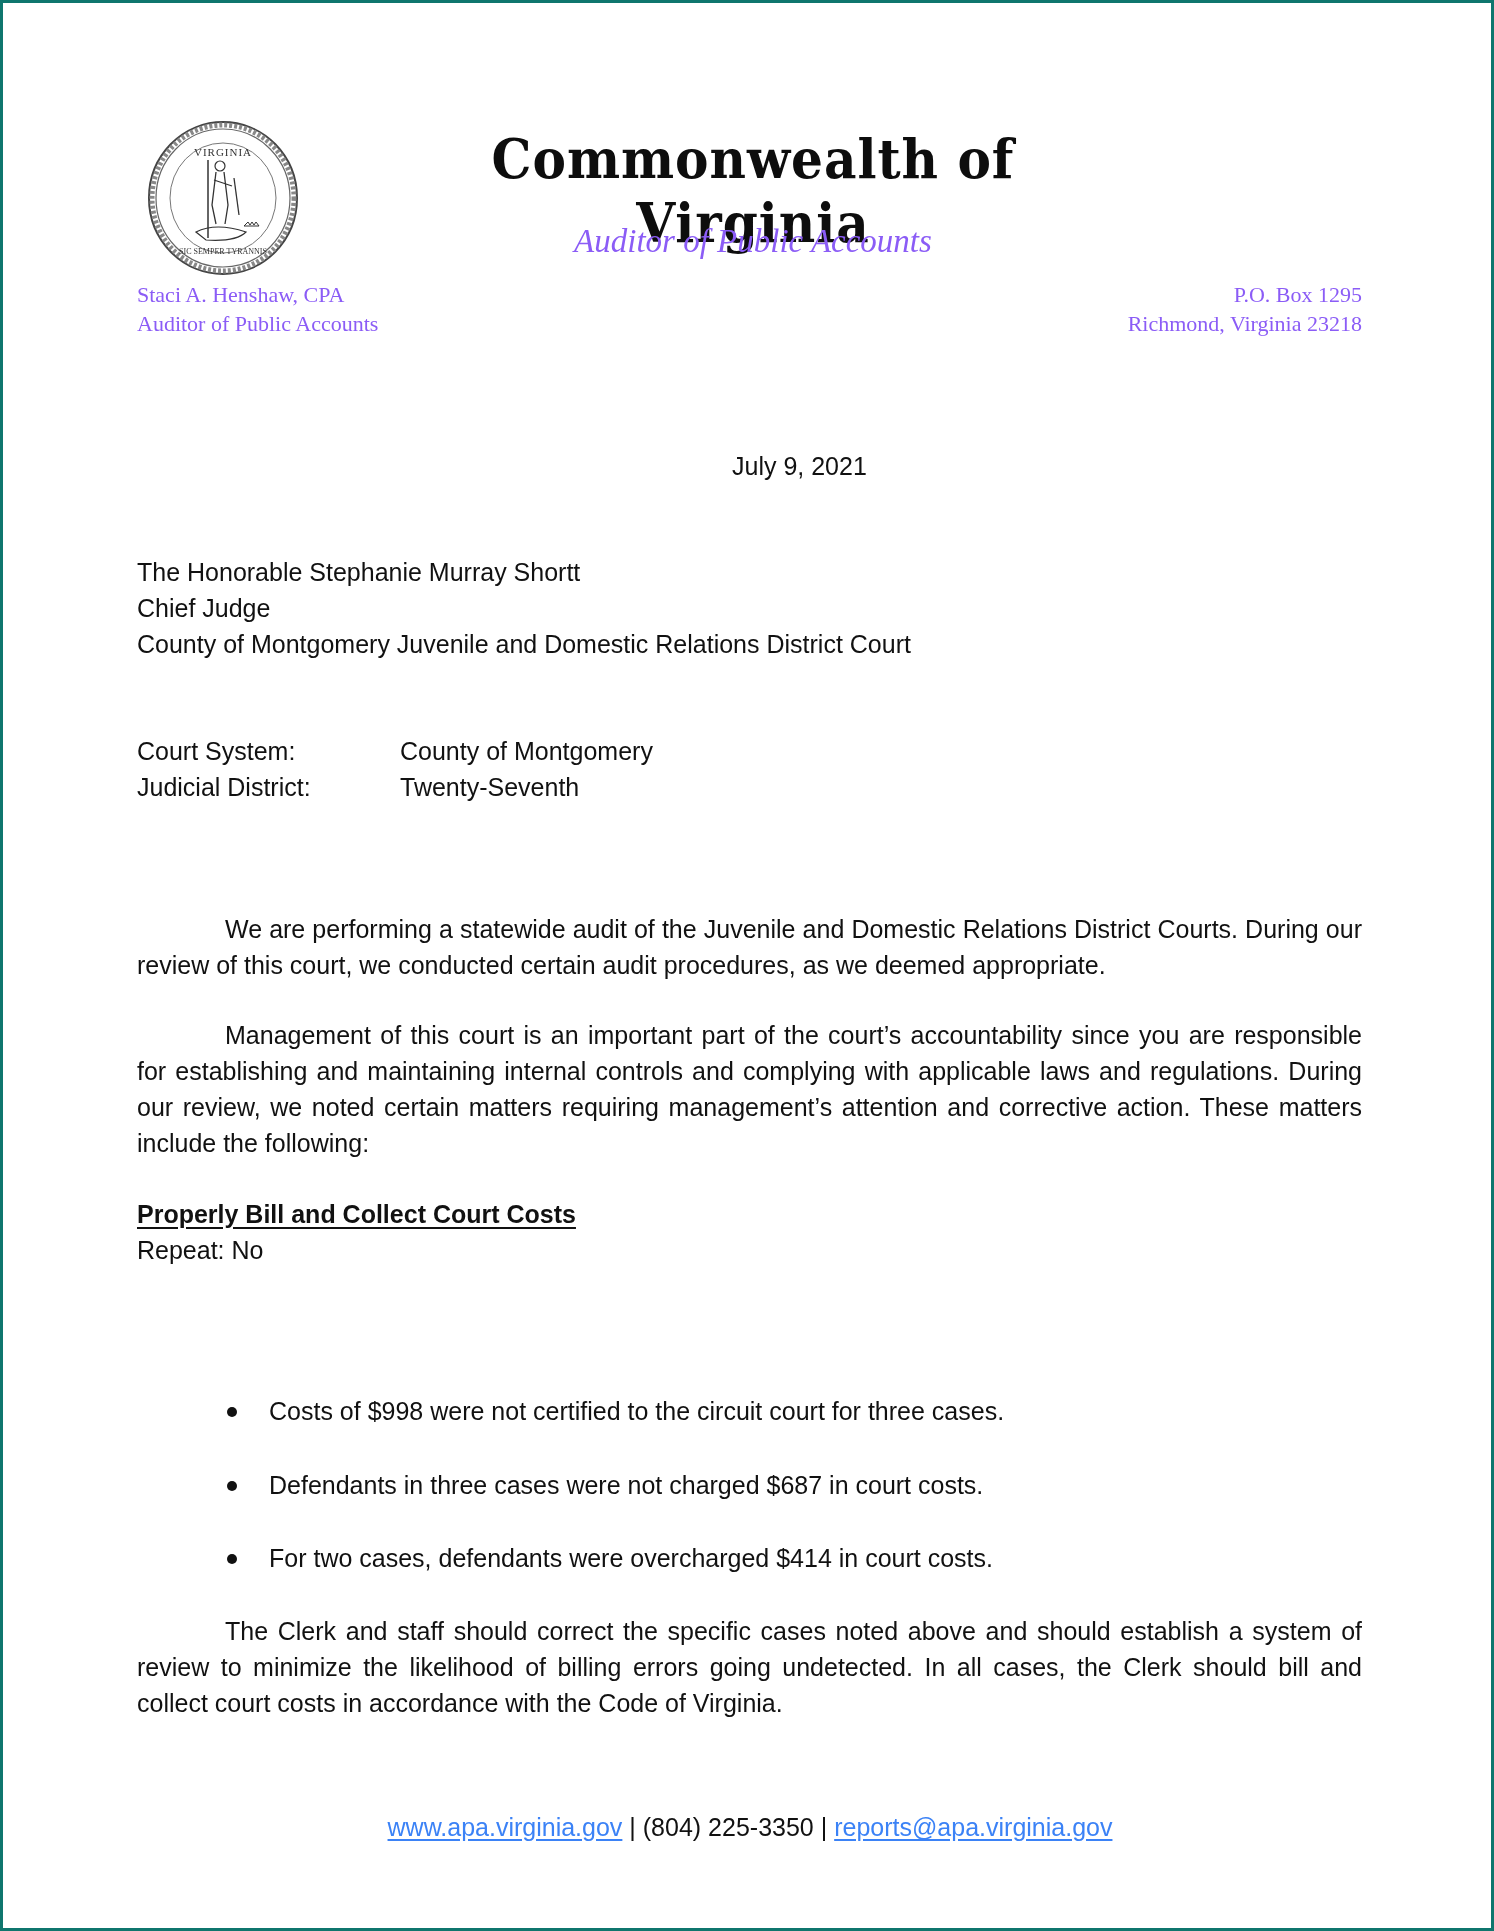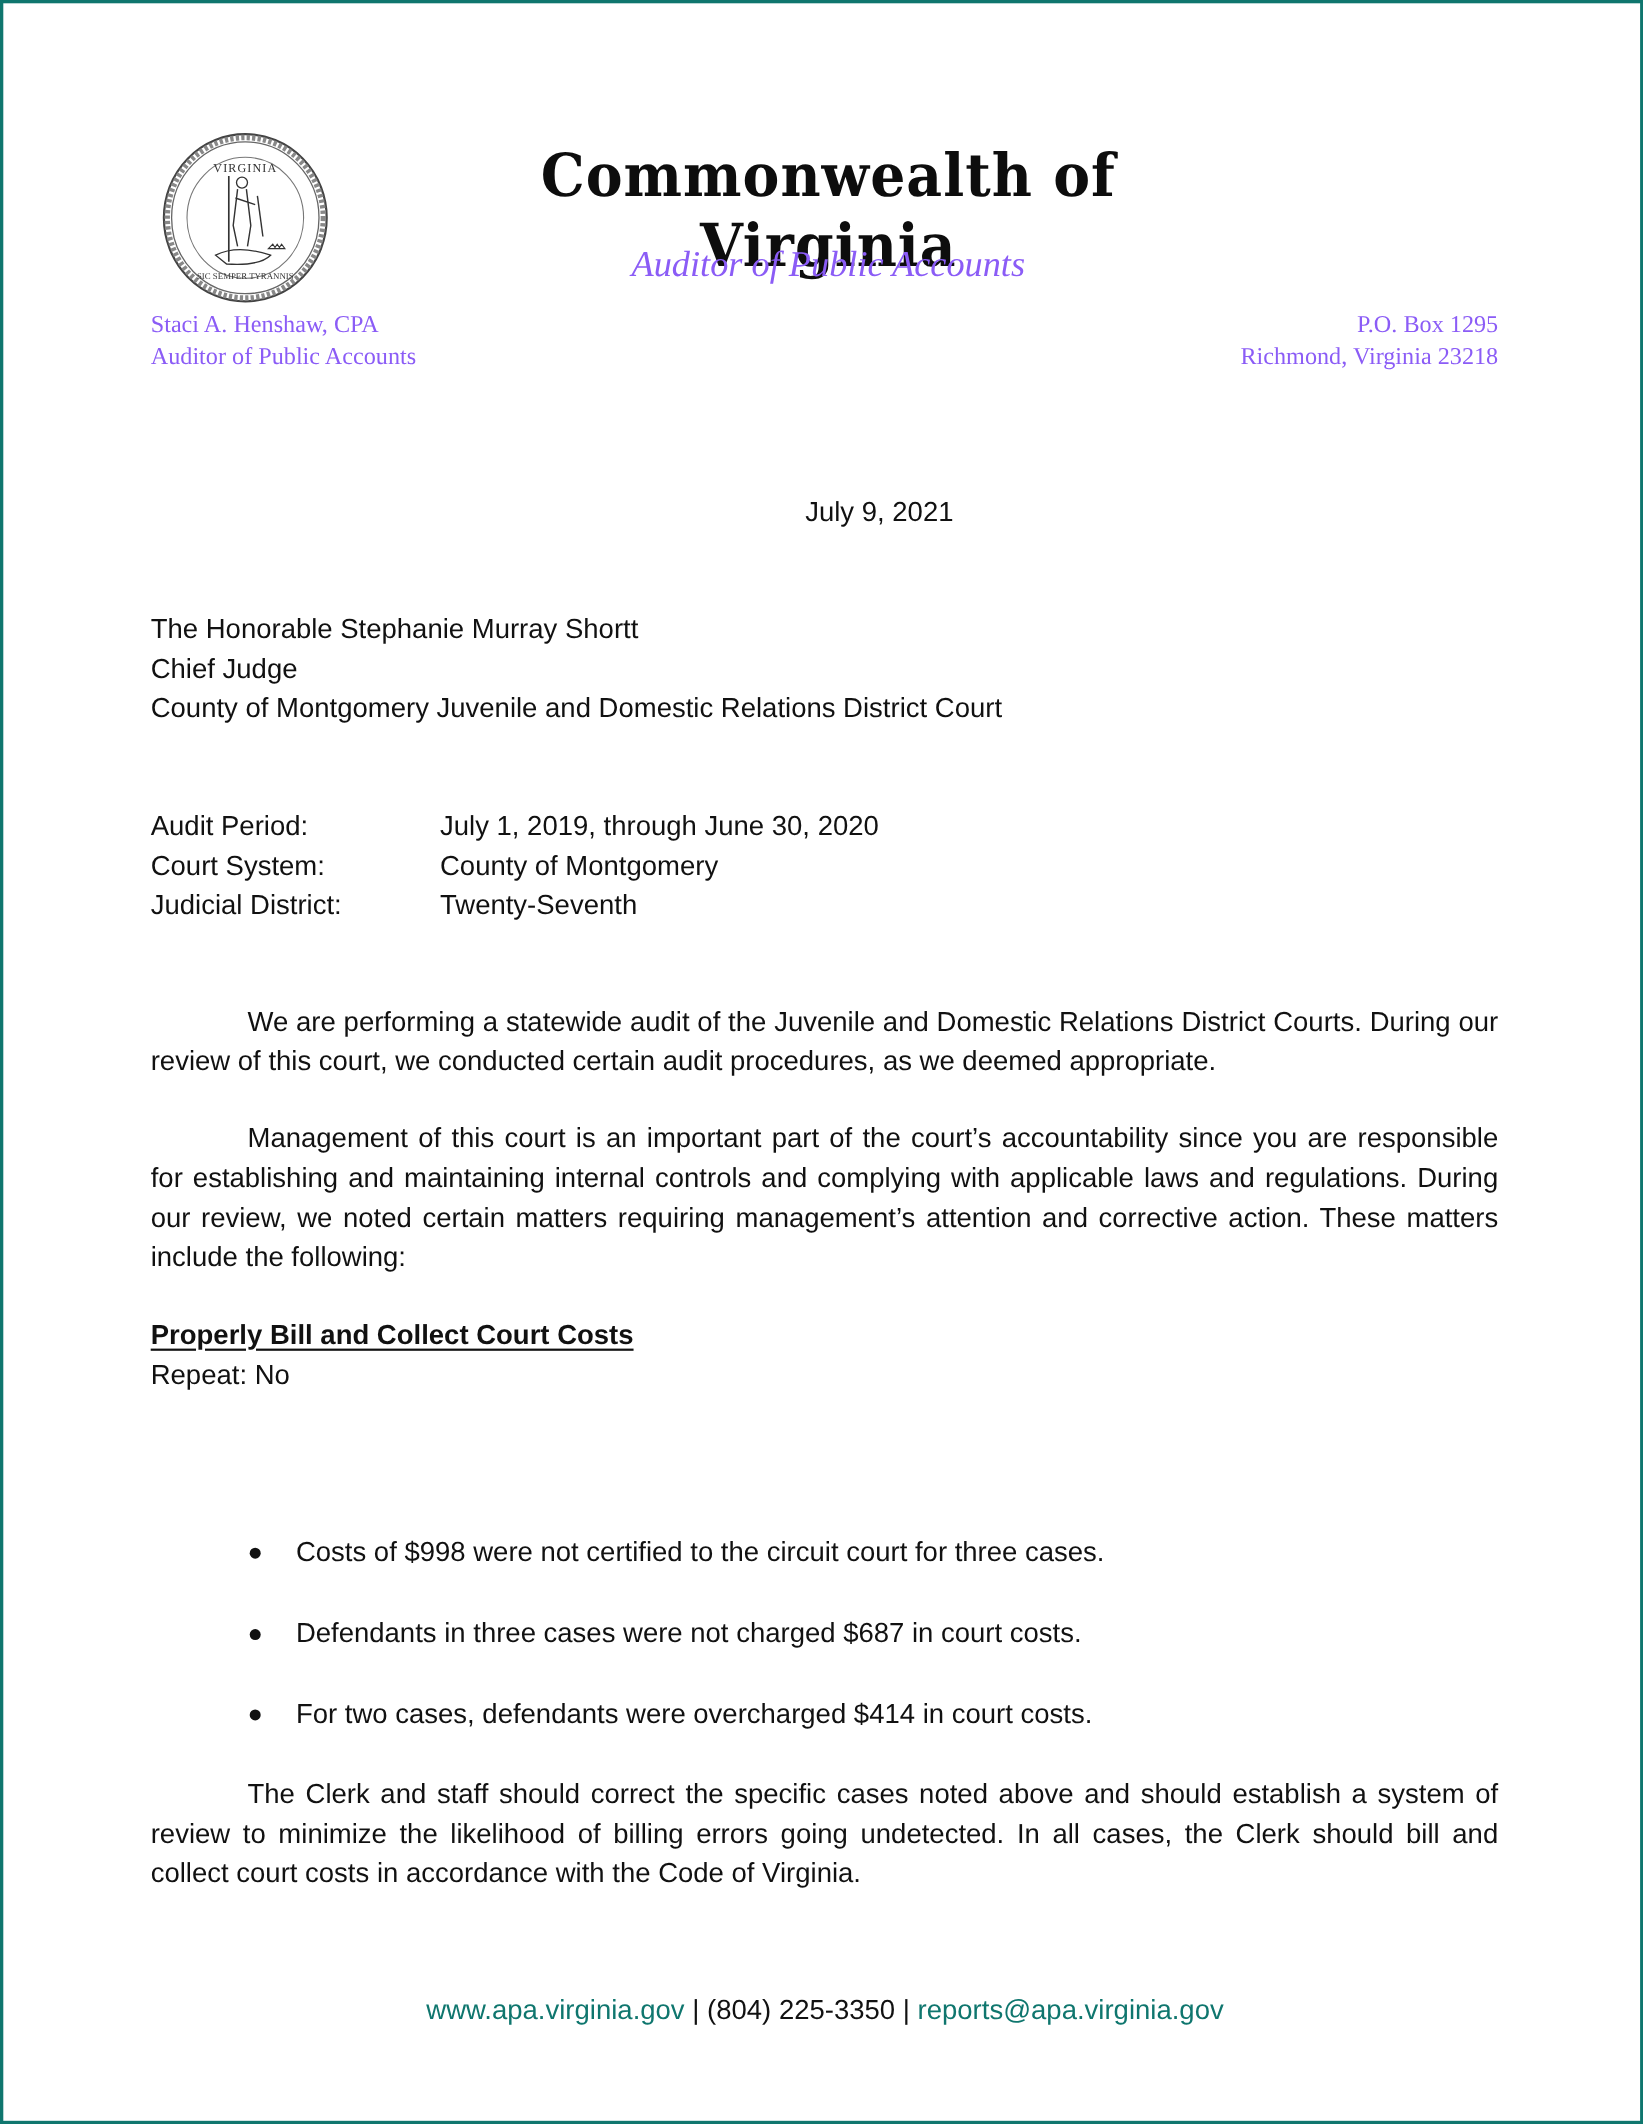--- a/index.html
+++ b/index.html
@@ -50,21 +50,21 @@
     .bullet-item:nth-child(2) { margin-bottom: 37px; }
     .bullet-dot {
       position: absolute; left: 90px; top: 14px; width: 10px; height: 10px;
       border-radius: 50%; background: #111;
     }
     .bullet-text { position: absolute; left: 132px; top: 0; white-space: nowrap; }
     .p4 { top: 1610px; }
 
     
     .footer { left: 0; top: 1806px; width: 1494px; text-align: center; font-size: 25px; line-height: 36px; }
-    .footer a { color: #0f766e; text-underline-offset: 3px; }
+    .footer a { color: #3b82f6; text-decoration: underline; text-underline-offset: 3px; }
     .footer .sep { color: #111; }
   </style>
 </head>
 <body>
 
 <div class="page">
 
   <div class="abs seal">
     <svg width="154" height="156" viewBox="0 0 154 156">
       <ellipse cx="77" cy="78" rx="74" ry="76" fill="#fff" stroke="#444" stroke-width="2"></ellipse>
@@ -100,24 +100,20 @@
   <div class="abs sans body-text date">July 9, 2021</div>
 
   <div class="abs sans body-text addressee">
     <div>The Honorable Stephanie Murray Shortt</div>
     <div>Chief Judge</div>
     <div>County of Montgomery Juvenile and Domestic Relations District Court</div>
   </div>
 
   <div class="abs sans body-text info">
     <div class="info-row">
-      <span class="info-label">Audit Period:</span>
-      <span>July 1, 2019, through June 30, 2020</span>
-    </div>
-    <div class="info-row">
       <span class="info-label">Court System:</span>
       <span>County of Montgomery</span>
     </div>
     <div class="info-row">
       <span class="info-label">Judicial District:</span>
       <span>Twenty-Seventh</span>
     </div>
   </div>
 
   <div class="abs sans body-text para p1"><span class="indent"></span><span>We are performing a statewide audit of the Juvenile and Domestic Relations District Courts. During our review of this court, we conducted certain audit procedures, as we deemed appropriate.</span></div>

